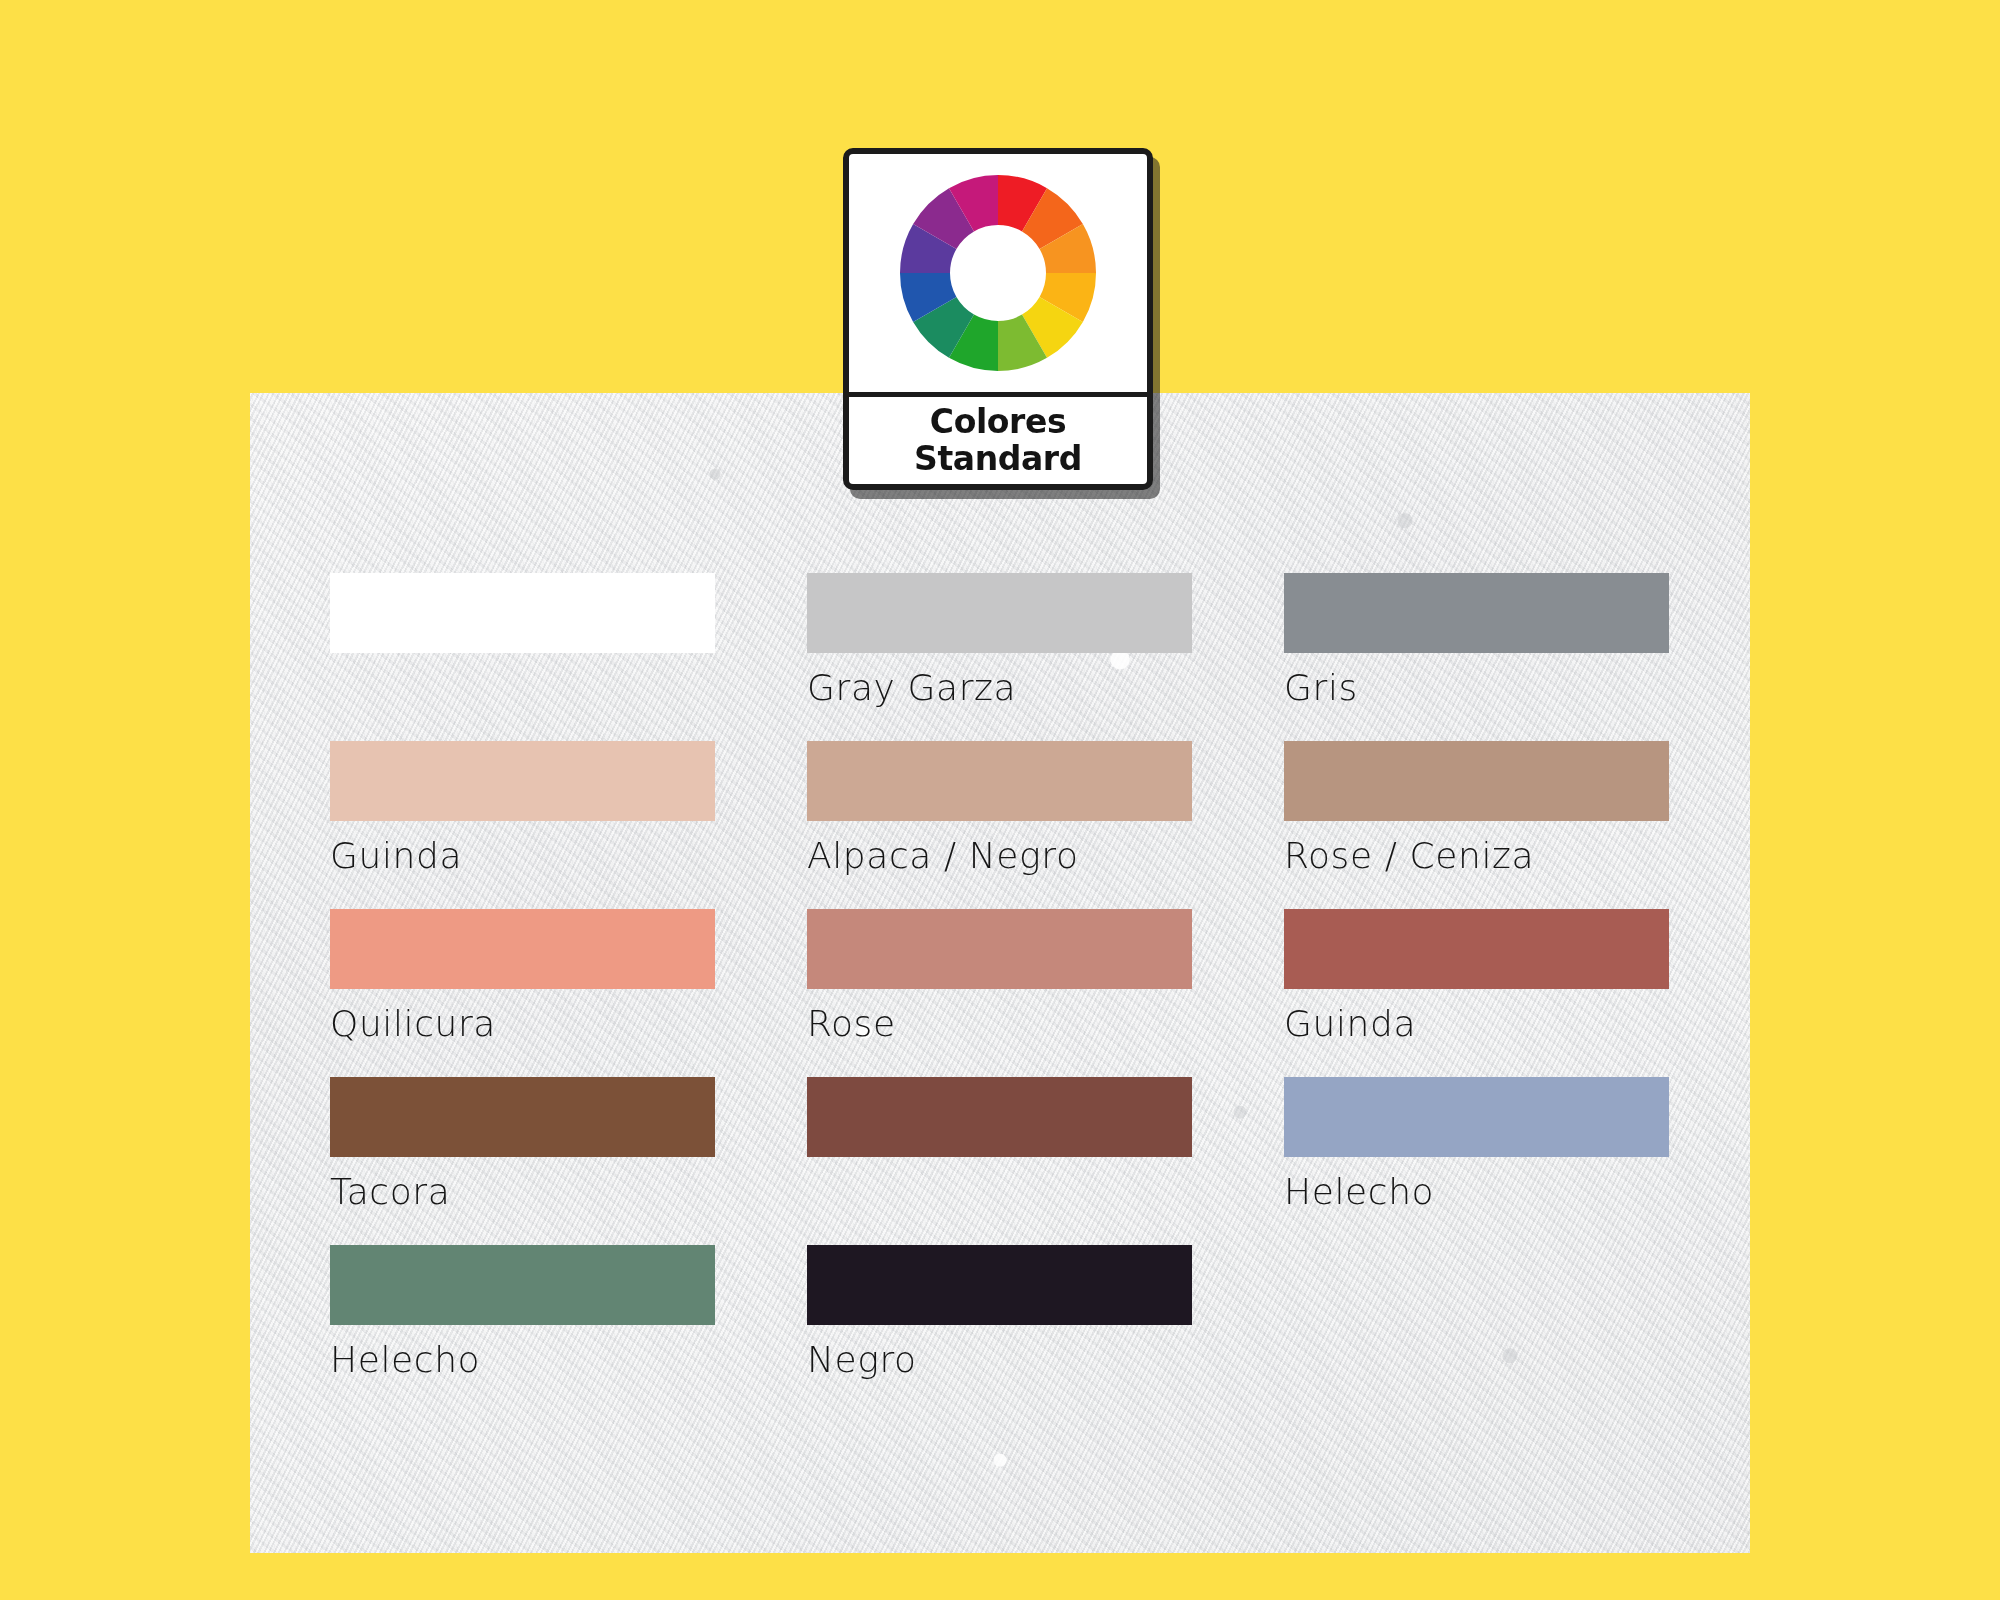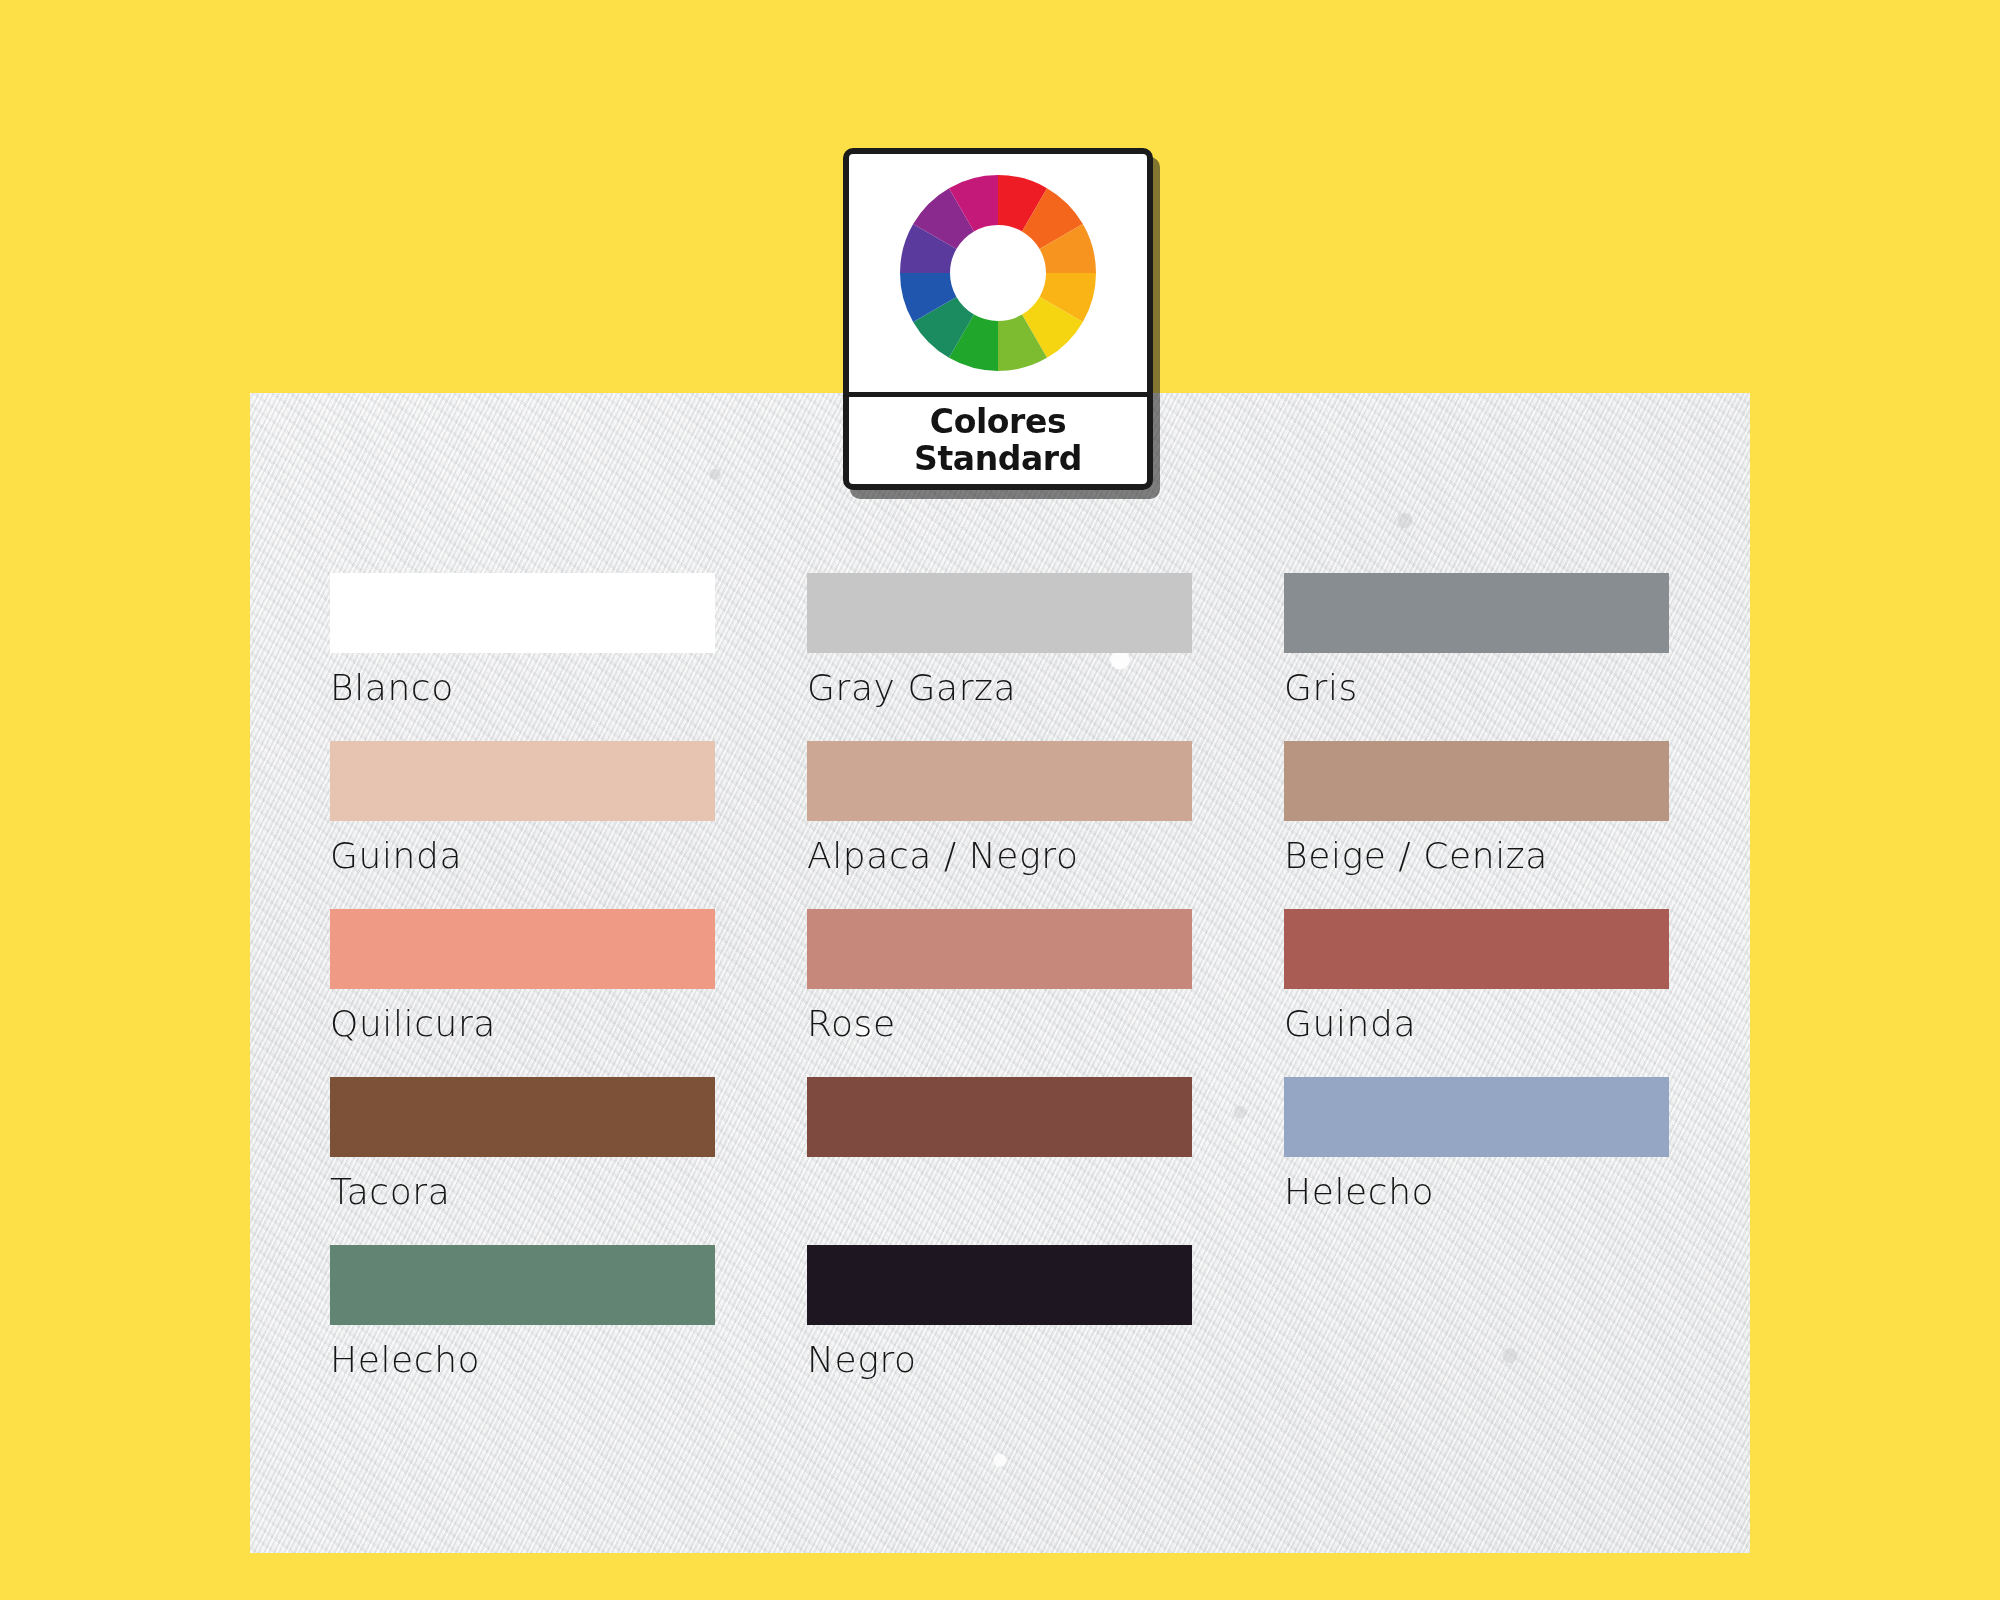--- a/index.html
+++ b/index.html
@@ -172,41 +172,40 @@
     <div id="logo-divider"></div>
     <div id="logo-caption">
       <div class="logo-caption-line">Colores</div>
       <div class="logo-caption-line">Standard</div>
     </div>
   </div>
 
   <div id="grid">
       <div class="cell">
         <div class="swatch" style="background: rgb(255, 255, 255);"></div>
-        <div class="swatch-label">Blanco</div>
       </div>
       <div class="cell">
         <div class="swatch" style="background: rgb(198, 198, 199);"></div>
         <div class="swatch-label">Gray Garza</div>
       </div>
       <div class="cell">
         <div class="swatch" style="background: rgb(136, 141, 146);"></div>
         <div class="swatch-label">Gris</div>
       </div>
       <div class="cell">
         <div class="swatch" style="background: rgb(231, 195, 177);"></div>
         <div class="swatch-label">Guinda</div>
       </div>
       <div class="cell">
         <div class="swatch" style="background: rgb(204, 168, 148);"></div>
         <div class="swatch-label">Alpaca / Negro</div>
       </div>
       <div class="cell">
         <div class="swatch" style="background: rgb(183, 149, 128);"></div>
-        <div class="swatch-label">Beige / Ceniza</div>
+        <div class="swatch-label">Rose / Ceniza</div>
       </div>
       <div class="cell">
         <div class="swatch" style="background: rgb(238, 154, 132);"></div>
         <div class="swatch-label">Quilicura</div>
       </div>
       <div class="cell">
         <div class="swatch" style="background: rgb(197, 136, 123);"></div>
         <div class="swatch-label">Rose</div>
       </div>
       <div class="cell">

